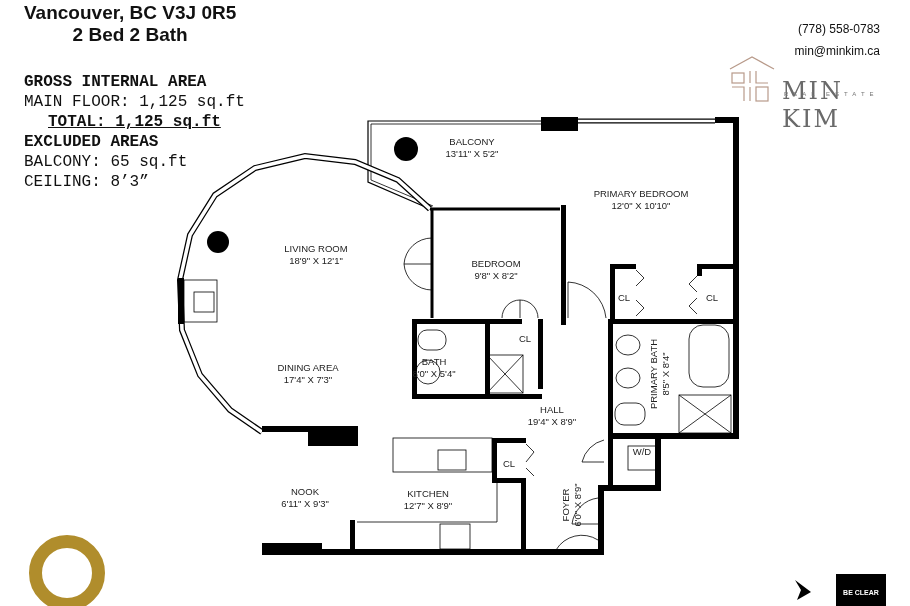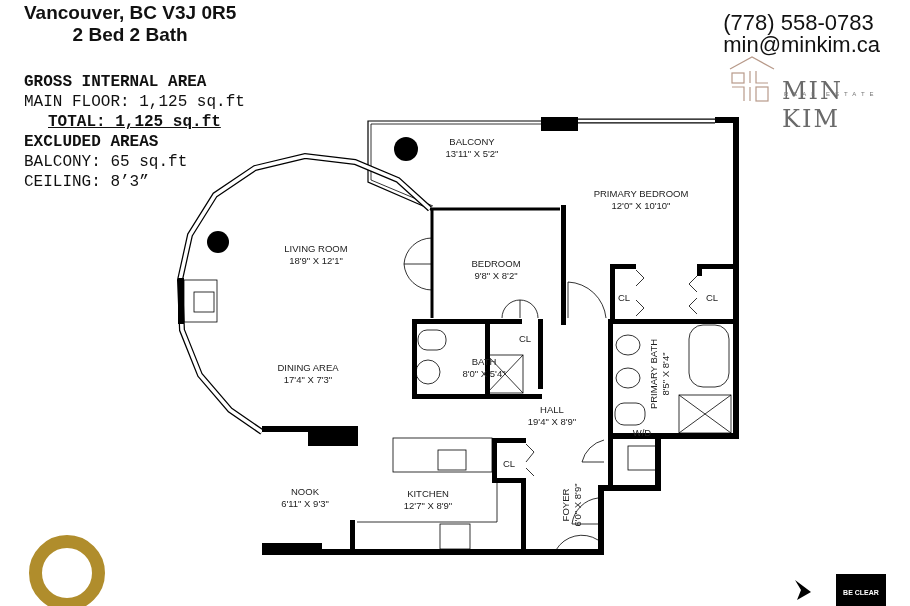--- a/index.html
+++ b/index.html
@@ -2,21 +2,21 @@
 <html><head>
 <meta charset="utf-8">
 <style>
   html, body { margin:0; padding:0; background:#ffffff; }
   body { width:910px; height:606px; position:relative; overflow:hidden; font-family:"Liberation Sans", sans-serif; color:#111; }
   .hdr { position:absolute; left:24px; top:2px; }
   .hdr .t1 { font-size:19px; font-weight:bold; line-height:22px;text-align:center; }
   .info { position:absolute; left:24px; top:72px; font-size:16px; line-height:20px;font-family:Liberation Mono, monospace; }
   .info .b { font-weight:bold; }
   .info .u { font-weight:bold; text-decoration:underline;text-align:center; }
-  .contact { position:absolute; right:30px; top:12px; text-align:left; font-size:22px; line-height:22px; }
+  .contact { position:absolute; right:30px; top:18px; text-align:right; font-size:12px; line-height:22px; }
   .logo { position:absolute; left:728px; top:55px; width:160px; height:50px; }
   .logo .name { position:absolute; left:54px; top:22px; font-family:"DejaVu Serif", serif; font-size:24px; letter-spacing:2px; color:#6a6a6a; font-weight:300; }
   .logo .sub { position:absolute; left:56px; top:36px; font-size:6px; letter-spacing:5px; color:#777; }
   .plan { position:absolute; left:0; top:0; }
   .room { position:absolute; font-size:9.5px; text-align:center; line-height:12px; color:#222; transform:translateX(-50%); white-space:nowrap; }
   .room.vert { transform:translate(-50%,-50%) rotate(-90deg); }
   .ring { position:absolute; left:29px; top:535px; width:50px; height:50px; border-radius:50%; border:13px solid #b08d2c; }
   .beclear { position:absolute; left:836px; top:574px; width:50px; height:32px; background:#000; color:#fff; font-size:7px; font-weight:bold; text-align:center; }
   .beclear span { position:absolute; left:0; right:0; top:15px; }
   .north { position:absolute; left:793px; top:578px; }
@@ -159,21 +159,21 @@
     <div>12'0" X 10'10"</div>
   </div>
 <div class="room" style="left:316px;top:243px">
     <div>LIVING ROOM</div>
     <div>18'9" X 12'1"</div>
   </div>
 <div class="room" style="left:496px;top:258px">
     <div>BEDROOM</div>
     <div>9'8" X 8'2"</div>
   </div>
-<div class="room" style="left:484px;top:356px">
+<div class="room" style="left:434px;top:356px">
     <div>BATH</div>
     <div>8'0" X 5'4"</div>
   </div>
 <div class="room vert" style="left:660px;top:374px">
     <div>PRIMARY BATH</div>
     <div>8'5" X 8'4"</div>
   </div>
 <div class="room" style="left:308px;top:362px">
     <div>DINING AREA</div>
     <div>17'4" X 7'3"</div>
@@ -192,21 +192,21 @@
   </div>
 <div class="room vert" style="left:572px;top:505px">
     <div>FOYER</div>
     <div>6'0" X 8'9"</div>
   </div>
 
 <div class="room" style="left:525px;top:333px">CL</div>
 <div class="room" style="left:624px;top:292px">CL</div>
 <div class="room" style="left:712px;top:292px">CL</div>
 <div class="room" style="left:509px;top:458px">CL</div>
-<div class="room" style="left:642px;top:427px">W/D</div>
+<div class="room" style="left:642px;top:446px">W/D</div>
 
 <div class="ring"></div>
 
 <svg class="north" width="20" height="24">
   <polygon points="2,2 18,14 4,22 8,12" fill="#000"></polygon>
 </svg>
 
 <div class="beclear">
   <span>BE CLEAR</span>
 </div>

